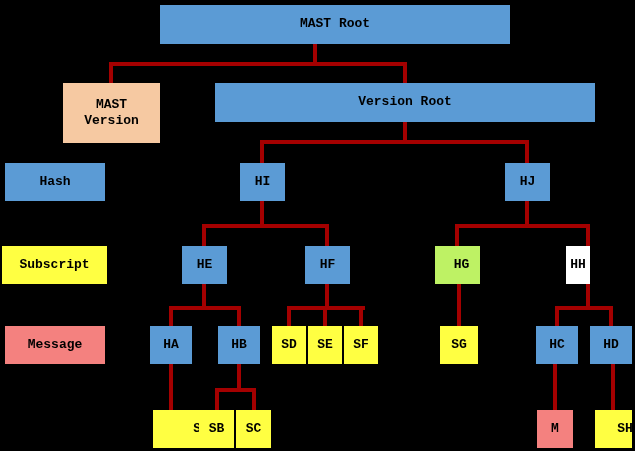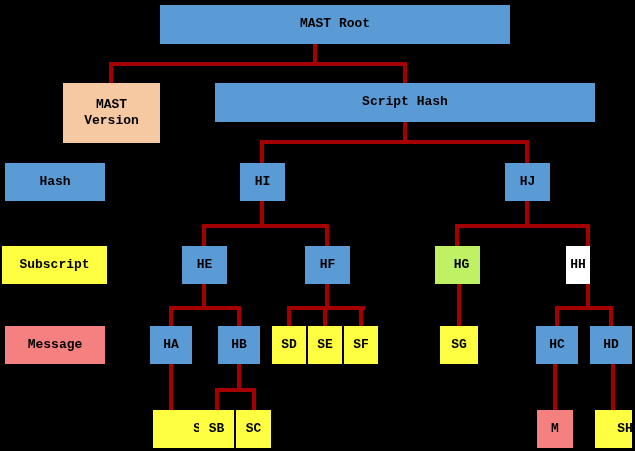--- a/index.html
+++ b/index.html
@@ -75,21 +75,21 @@
   <div class="edge" style="left: 215px; top: 388px; width: 41px; height: 4px; background: rgb(164, 0, 0);"></div>
   <div class="edge" style="left: 215px; top: 388px; width: 4px; height: 22px; background: rgb(164, 0, 0);"></div>
   <div class="edge" style="left: 252px; top: 388px; width: 4px; height: 22px; background: rgb(164, 0, 0);"></div>
 
   <div class="edge" style="left: 553px; top: 364px; width: 4px; height: 46px; background: rgb(164, 0, 0);"></div>
   <div class="edge" style="left: 611px; top: 364px; width: 4px; height: 46px; background: rgb(164, 0, 0);"></div>
 
   <div class="node" style="left: 140px; top: 5px; width: 350px; height: 39px; background: rgb(91, 155, 213); margin-left: 20px;">MAST Root</div>
 
   <div class="node wrap" style="left: 63px; top: 83px; width: 97px; height: 60px; background: rgb(246, 201, 162);">MAST Version</div>
-  <div class="node" style="left: 215px; top: 83px; width: 380px; height: 39px; background: rgb(91, 155, 213);">Script Hash</div>
+  <div class="node" style="left: 215px; top: 83px; width: 380px; height: 39px; background: rgb(91, 155, 213);">Version Root</div>
 
   <div class="node" style="left: 5px; top: 163px; width: 100px; height: 38px; background: rgb(91, 155, 213);">Hash</div>
   <div class="node" style="left: 240px; top: 163px; width: 45px; height: 38px; background: rgb(91, 155, 213);">HI</div>
   <div class="node" style="left: 505px; top: 163px; width: 45px; height: 38px; background: rgb(91, 155, 213);">HJ</div>
 
   <div class="node" style="left: 2px; top: 246px; width: 105px; height: 38px; background: rgb(255, 255, 66);">Subscript</div>
   <div class="node" style="left: 182px; top: 246px; width: 45px; height: 38px; background: rgb(91, 155, 213);">HE</div>
   <div class="node" style="left: 305px; top: 246px; width: 45px; height: 38px; background: rgb(91, 155, 213);">HF</div>
   <div class="node" style="left: 435px; top: 246px; width: 45px; height: 38px; background: #bef264; padding-left: 8px;">HG</div>
   <div class="node" style="left: 566px; top: 246px; width: 24px; height: 38px; background: #ffffff;">HH</div>

